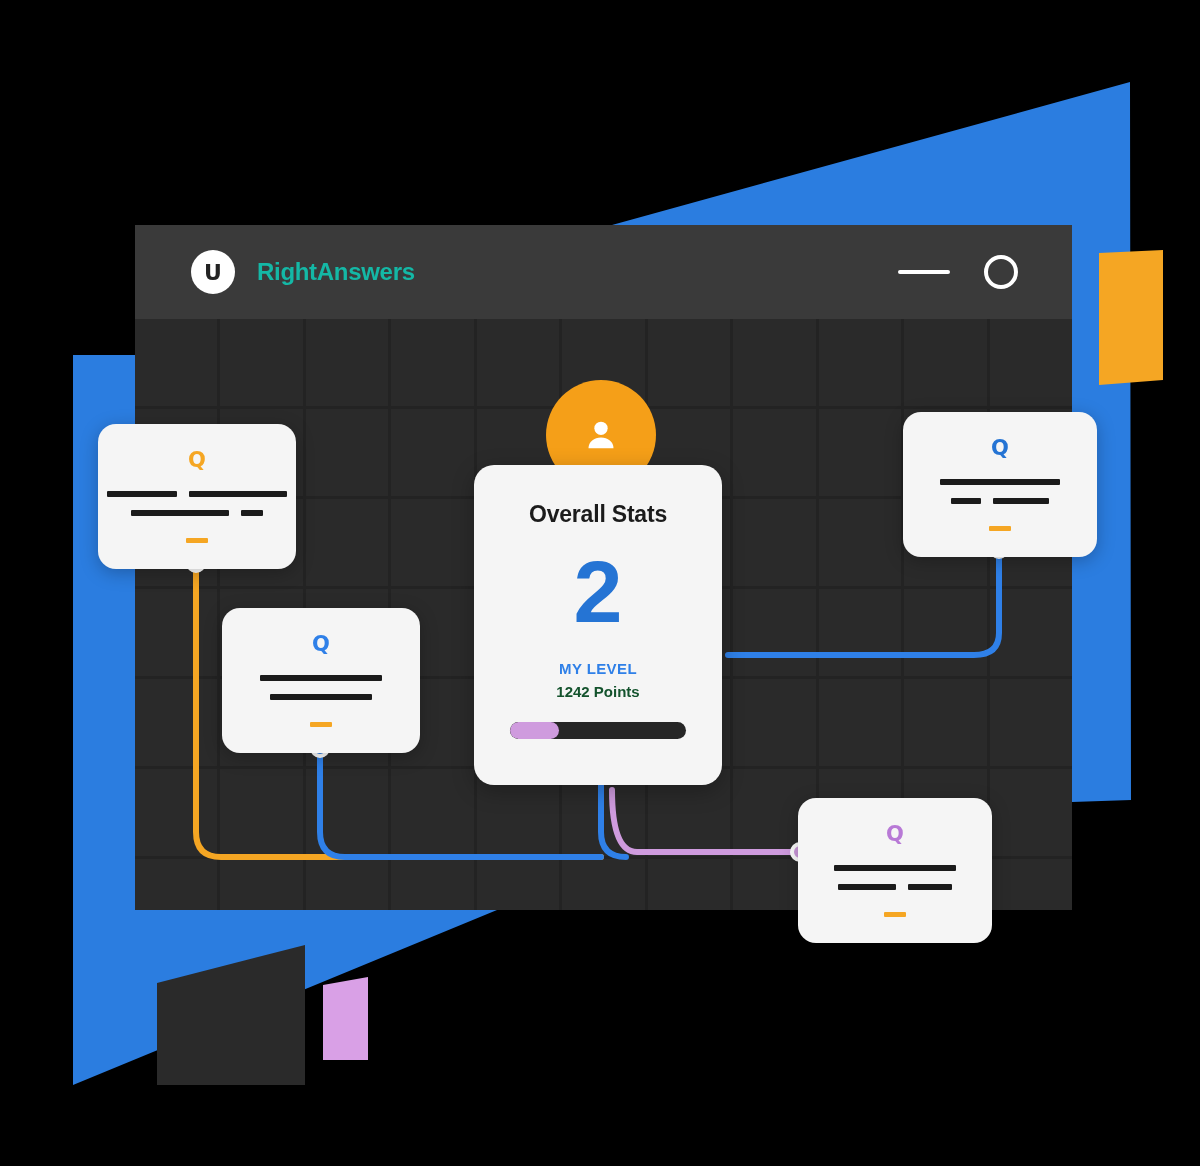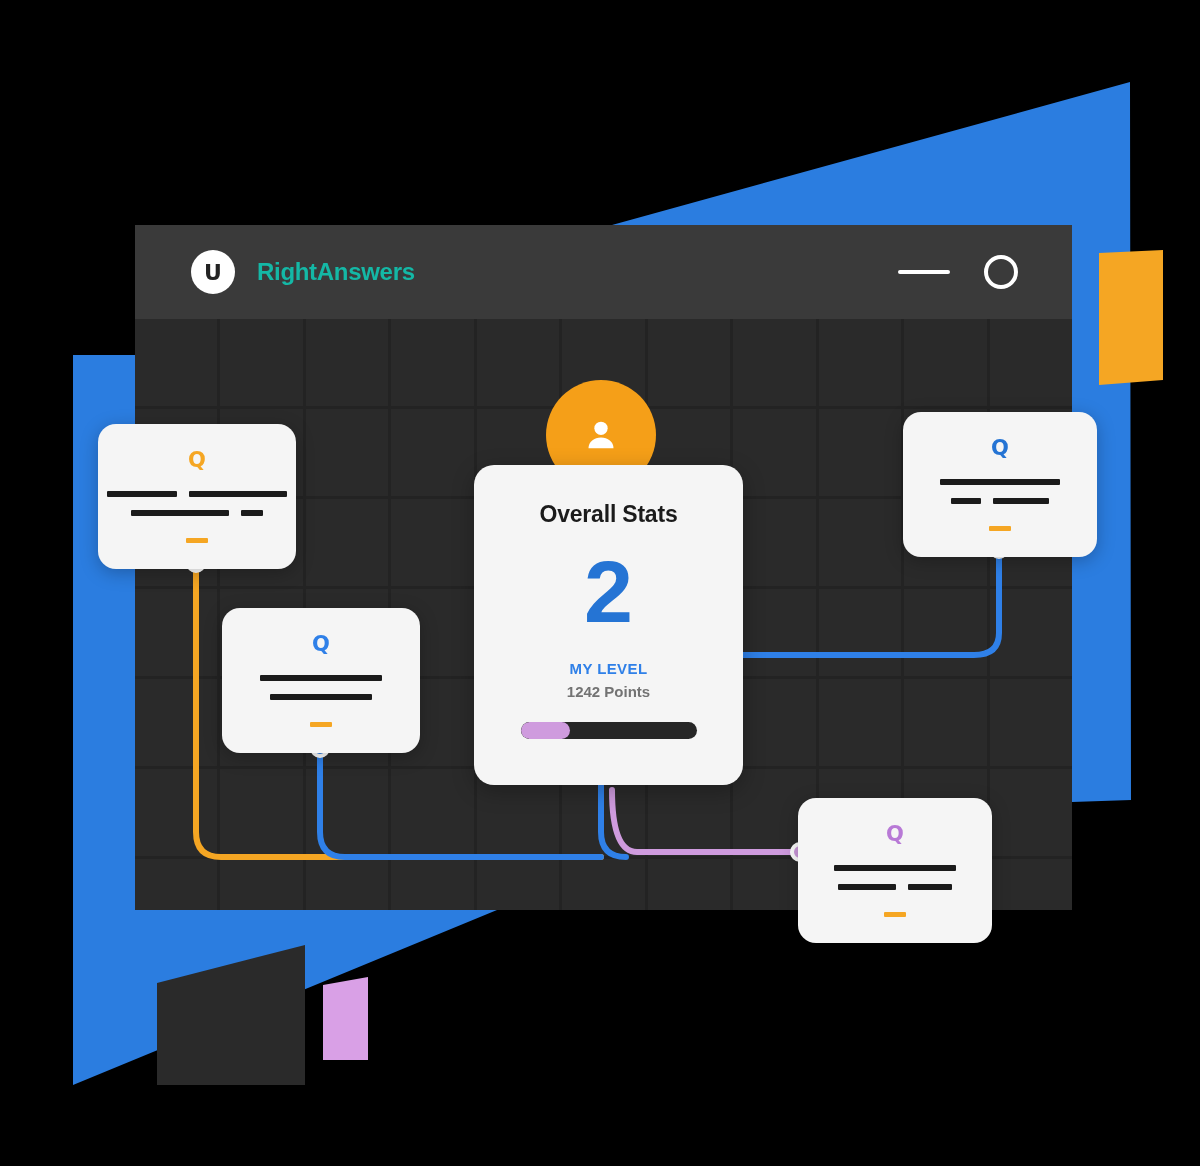--- a/index.html
+++ b/index.html
@@ -73,29 +73,29 @@
   .card .dash{ margin-top:22px; }
 
   
   #avatar{
     position:absolute; left:546px; top:380px;
     width:110px; height:110px; border-radius:50%;
     background:#f59f18; display:flex; align-items:center; justify-content:center;
   }
   #stats-card{
     position:absolute; left:474px; top:465px;
-    width:269px; height:320px;
+    width:248px; height:320px;
     background:#f5f5f5; border-radius:20px;
     display:flex; flex-direction:column; align-items:center;
     box-shadow:0 6px 22px rgba(0,0,0,.28);
   }
   .stats-title{ margin-top:36px; font-size:23px; font-weight:bold; color:#1b1b1b; letter-spacing:-0.2px;}
   .stats-num{ margin-top:22px; font-size:88px; font-weight:bold; color:#2574d4; line-height:.95; }
   .stats-level{ margin-top:26px; font-size:15px; font-weight:bold; color:#2f80e8; letter-spacing:.4px;}
-  .stats-points{ margin-top:6px; font-size:15px; font-weight:bold; color:#737373; }
+  .stats-points{ margin-top:6px; font-size:15px; font-weight:bold; color:#14532d; }
   .prog-track{
     margin-top:22px; width:176px; height:17px;
     background:#262626; border-radius:9px; overflow:hidden;
   }
   .prog-fill{ height:100%; background:#cf9bde; border-radius:9px; }
 </style>
 </head>
 <body>
 
 <svg id="deco-svg" width="1200" height="1166">

